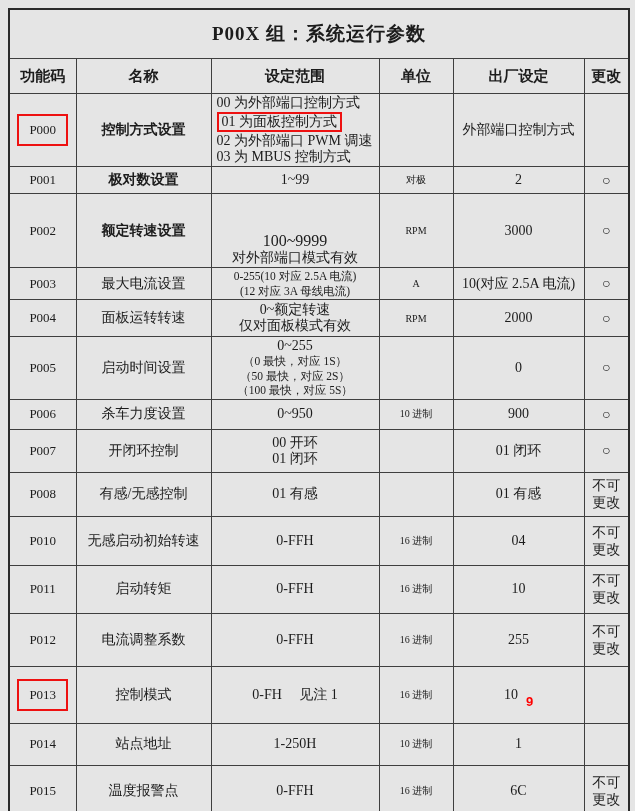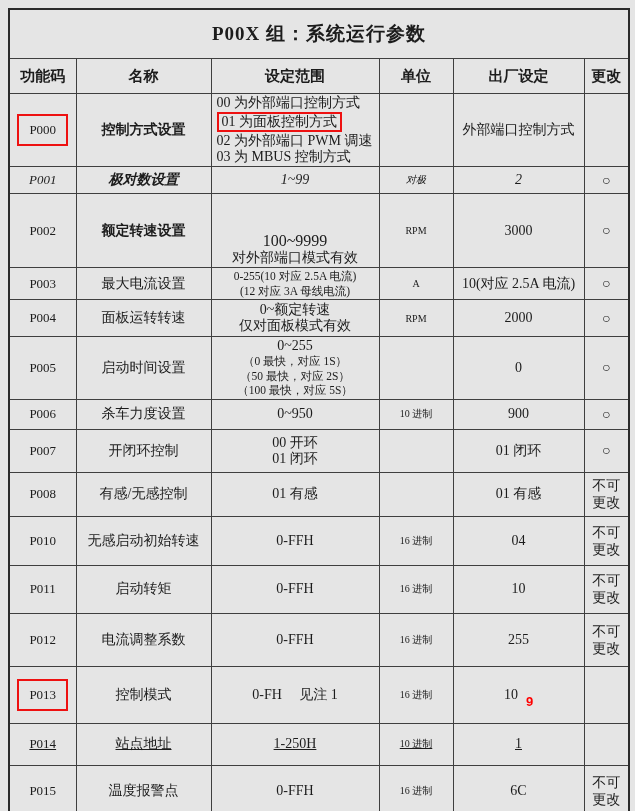--- a/index.html
+++ b/index.html
@@ -88,21 +88,21 @@
           <td class="range-cell left-align">
             <div class="range-line">00 为外部端口控制方式</div>
             <div class="range-line"><span class="red-box-inline">01 为面板控制方式</span></div>
             <div class="range-line">02 为外部端口 PWM 调速</div>
             <div class="range-line">03 为 MBUS 控制方式</div>
           </td>
           <td class="unit-cell"></td>
           <td class="factory-cell"><span>外部端口控制方式</span></td>
           <td class="change-cell"></td>
         </tr>
-        <tr style="height: 27px; font-style: italic;">
+        <tr style="height: 27px;">
           <td class="code-cell"><span>P001</span></td>
           <td class="name-cell name-bold">极对数设置</td>
           <td class="range-cell">
             <div class="range-line">1~99</div>
           </td>
           <td class="unit-cell">对极</td>
           <td class="factory-cell"><span>2</span></td>
           <td class="change-cell">○</td>
         </tr>
         <tr style="height: 35px;">
@@ -215,21 +215,21 @@
         <tr style="height: 57px; padding-left: 36px;">
           <td class="code-cell"><span class="red-box">P013</span></td>
           <td class="name-cell">控制模式</td>
           <td class="range-cell">
             <div class="range-line">0-FH　 见注 1</div>
           </td>
           <td class="unit-cell">16 进制</td>
           <td class="factory-cell"><span>10</span><span class="red-note">9</span></td>
           <td class="change-cell"></td>
         </tr>
-        <tr style="height: 42px; text-decoration: underline;">
+        <tr style="height: 42px;">
           <td class="code-cell"><span>P014</span></td>
           <td class="name-cell">站点地址</td>
           <td class="range-cell">
             <div class="range-line">1-250H</div>
           </td>
           <td class="unit-cell">10 进制</td>
           <td class="factory-cell"><span>1</span></td>
           <td class="change-cell"></td>
         </tr>
         <tr style="height: 53px;">

